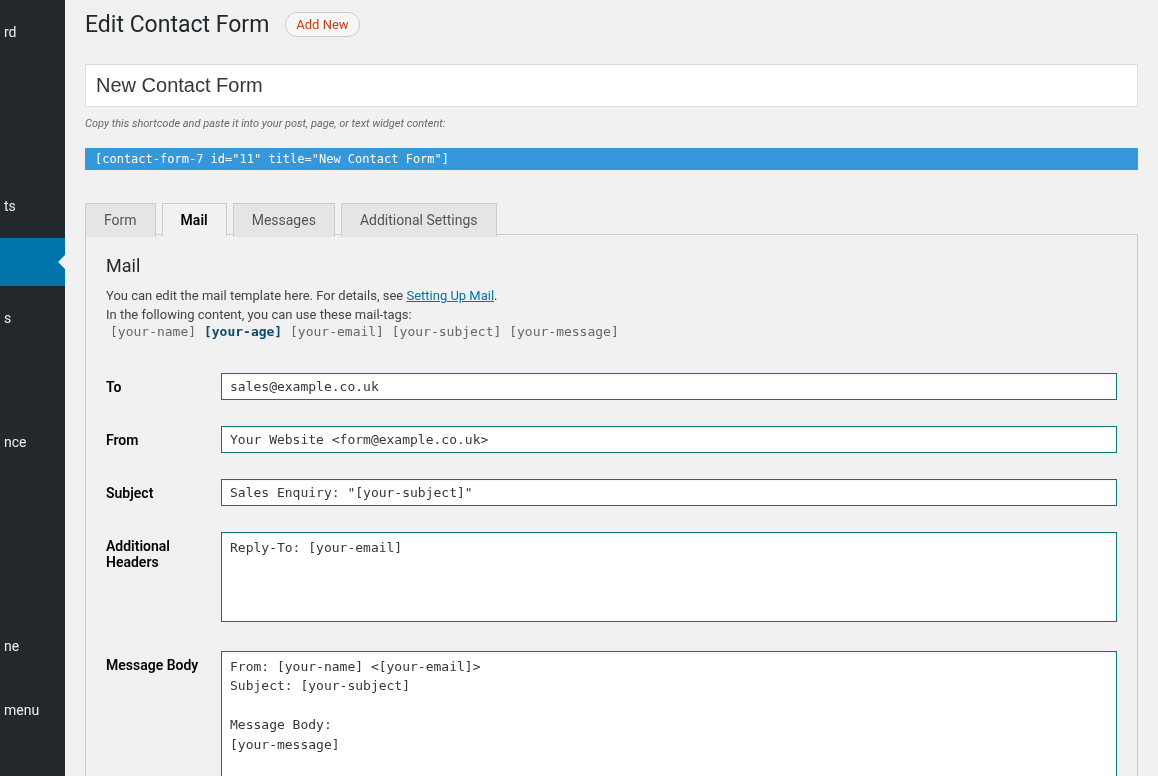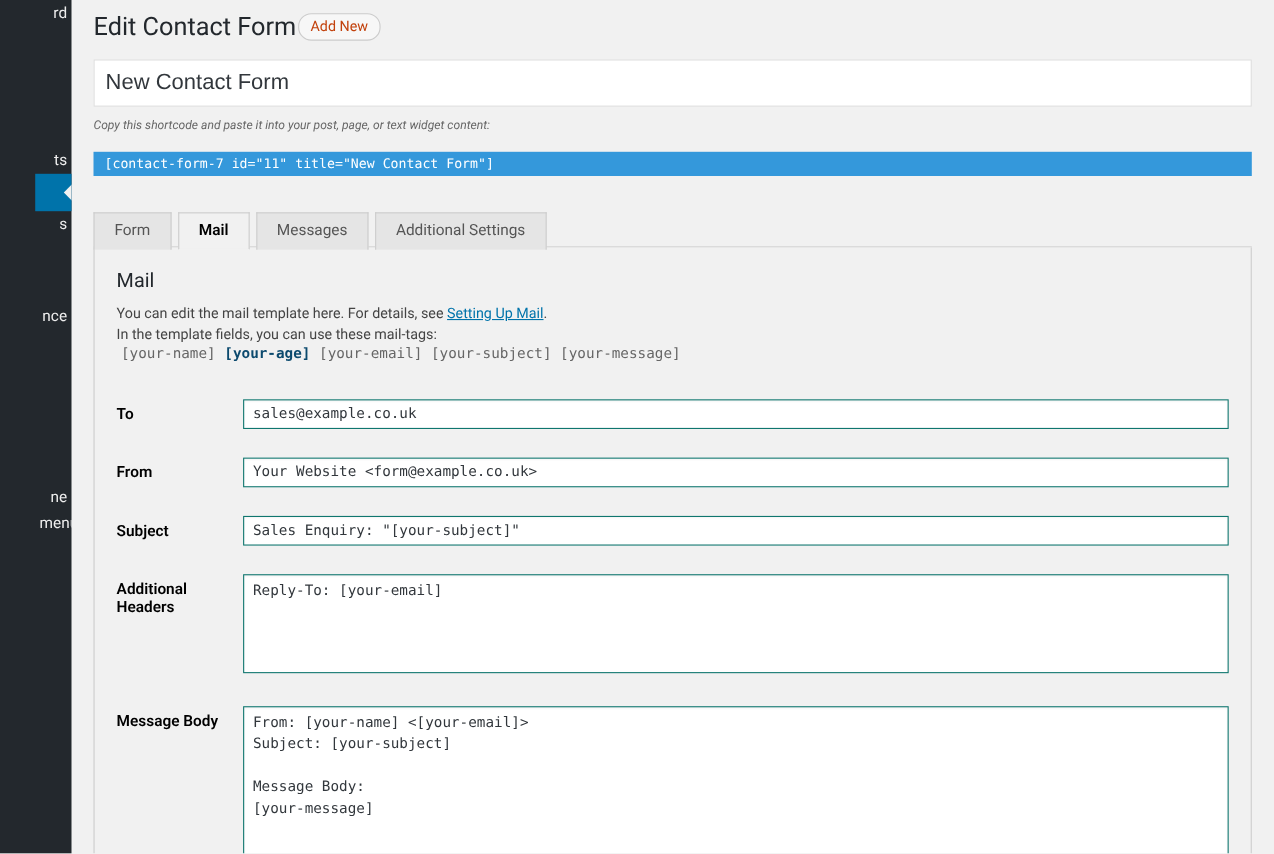--- a/index.html
+++ b/index.html
@@ -15,26 +15,24 @@
     }
     .admin-sidebar {
       width: 65px;
       background: #23282d;
       color: #eee;
       flex-shrink: 0;
       font-size: 14px;
       padding-top: 0;
     }
     .admin-sidebar .menu-item {
-      padding: 4px 4px;
+      padding: 24px 4px;
       color: #eee;
-      text-align: right;
       overflow: hidden;
       white-space: nowrap;
-      margin-left: 32px;
     }
     .admin-sidebar .menu-item.current {
       background: #0073aa;
       color: #fff;
       position: relative;
     }
     .admin-sidebar .menu-item.current::after {
       content: '';
       position: absolute;
       right: -1px;
@@ -47,22 +45,22 @@
       border-right: 8px solid #f1f1f1;
     }
     .main-content {
       flex: 1;
       padding: 10px 20px 0 20px;
       overflow: hidden;
     }
     .page-header {
       display: flex;
       align-items: center;
-      gap: 2px;
-      margin-bottom: 14px;
+      gap: 16px;
+      margin-bottom: 24px;
     }
     .page-title {
       font-size: 23px;
       font-weight: 400;
       color: #23282d;
       line-height: 1.3;
     }
     .add-new-btn {
       background: #f7f7f7;
       border: 1px solid #ccc;
@@ -232,21 +230,21 @@
     <div class="nav-tab active">Mail</div>
     <div class="nav-tab">Messages</div>
     <div class="nav-tab">Additional Settings</div>
   </div>
 
   <div class="tab-panel">
     <h2 class="panel-heading">Mail</h2>
     <p class="panel-desc">
       <span>You can edit the mail template here. For details, see </span><a href="#">Setting Up Mail</a><span>.</span>
     </p>
-    <p class="panel-desc2">In the template fields, you can use these mail-tags:</p>
+    <p class="panel-desc2">In the following content, you can use these mail-tags:</p>
     <p class="mail-tags">
       <span>[your-name]  </span><span class="bold-tag">[your-age]</span><span>  [your-email]  [your-subject]  [your-message]</span>
     </p>
 
     <table class="form-table">
       <tbody>
           <tr>
         <th>To</th>
         <td><input type="text" class="text-input" value="sales@example.co.uk" style=""></td>
       </tr>

